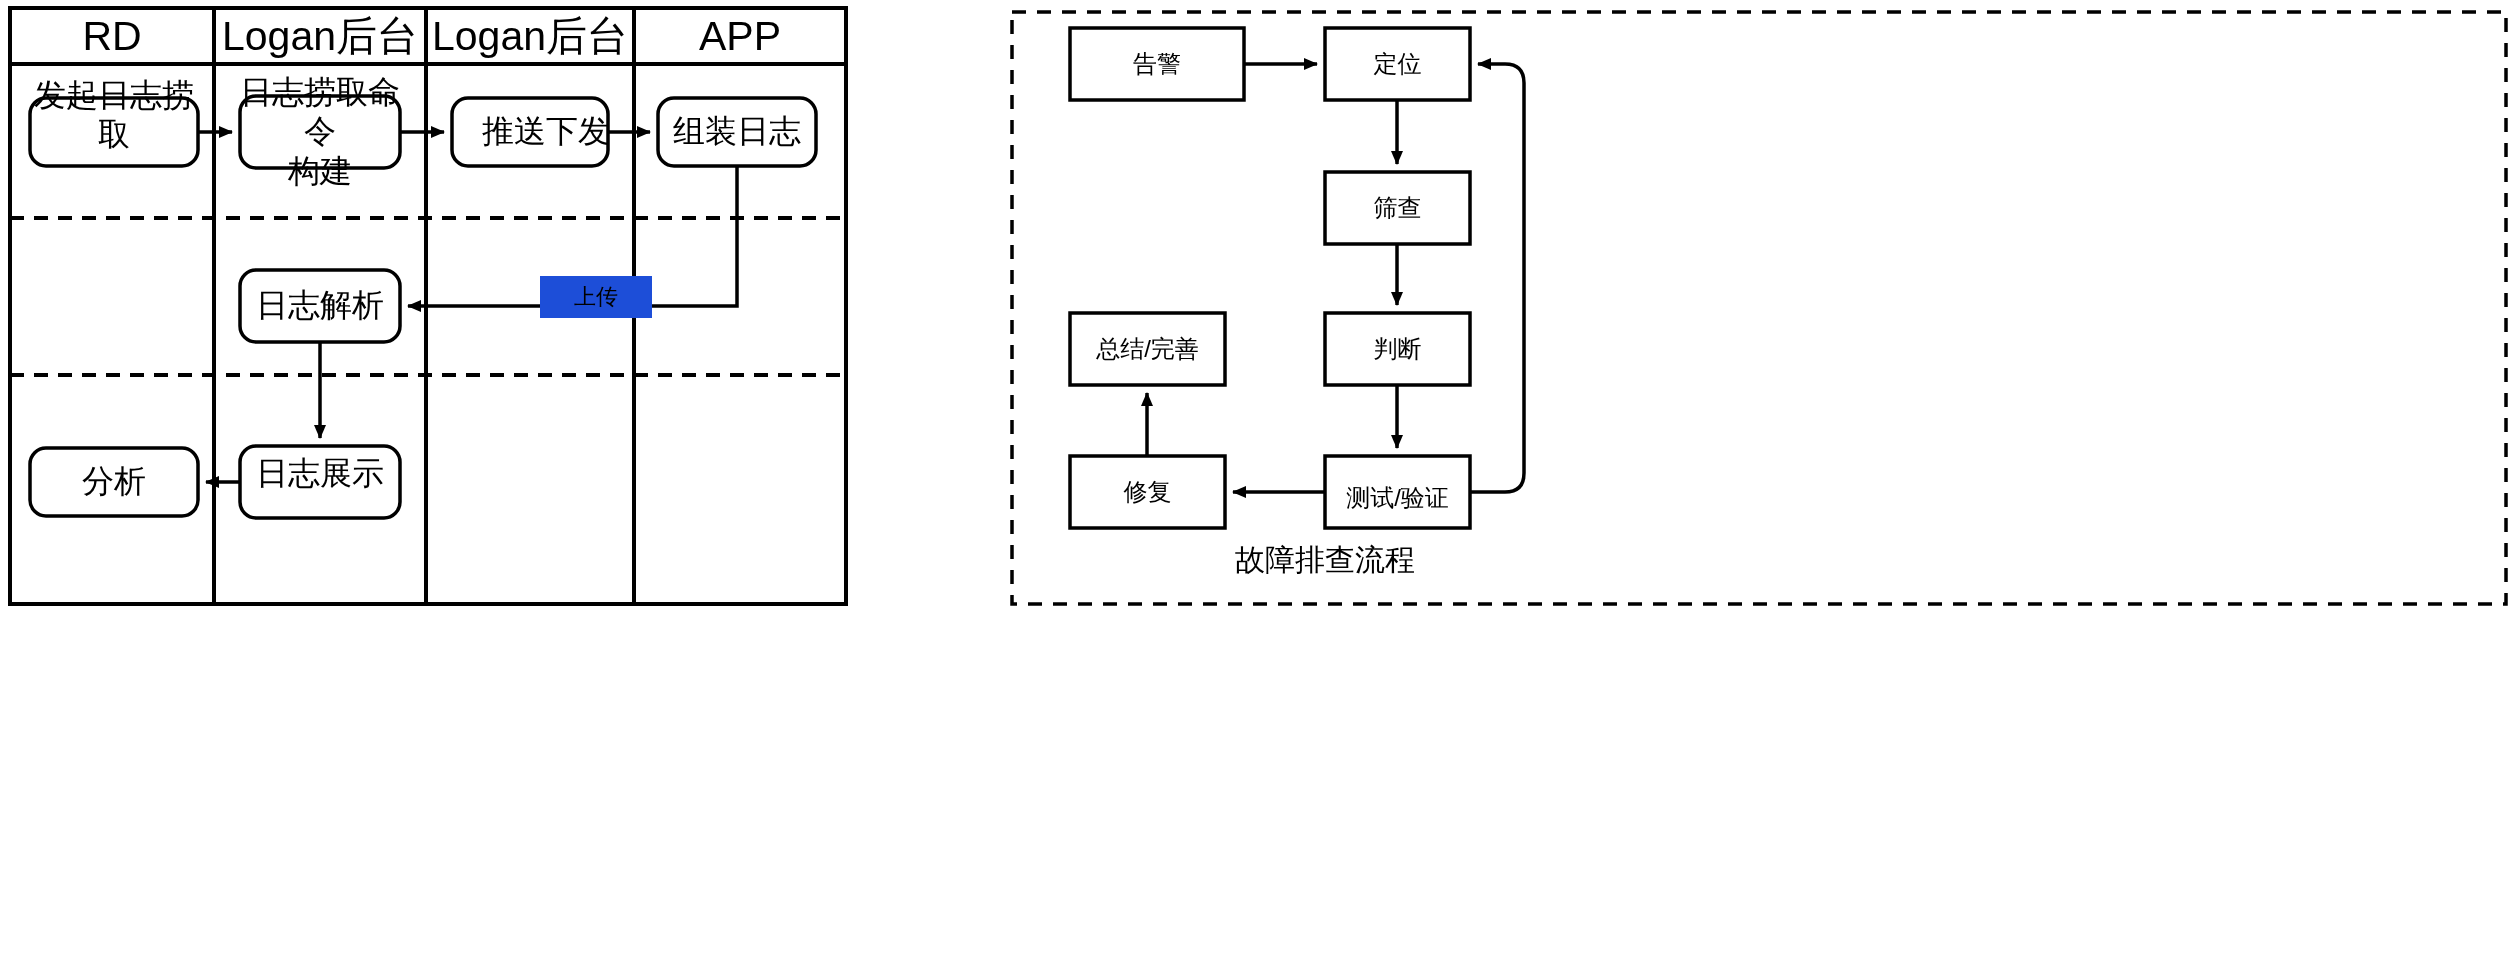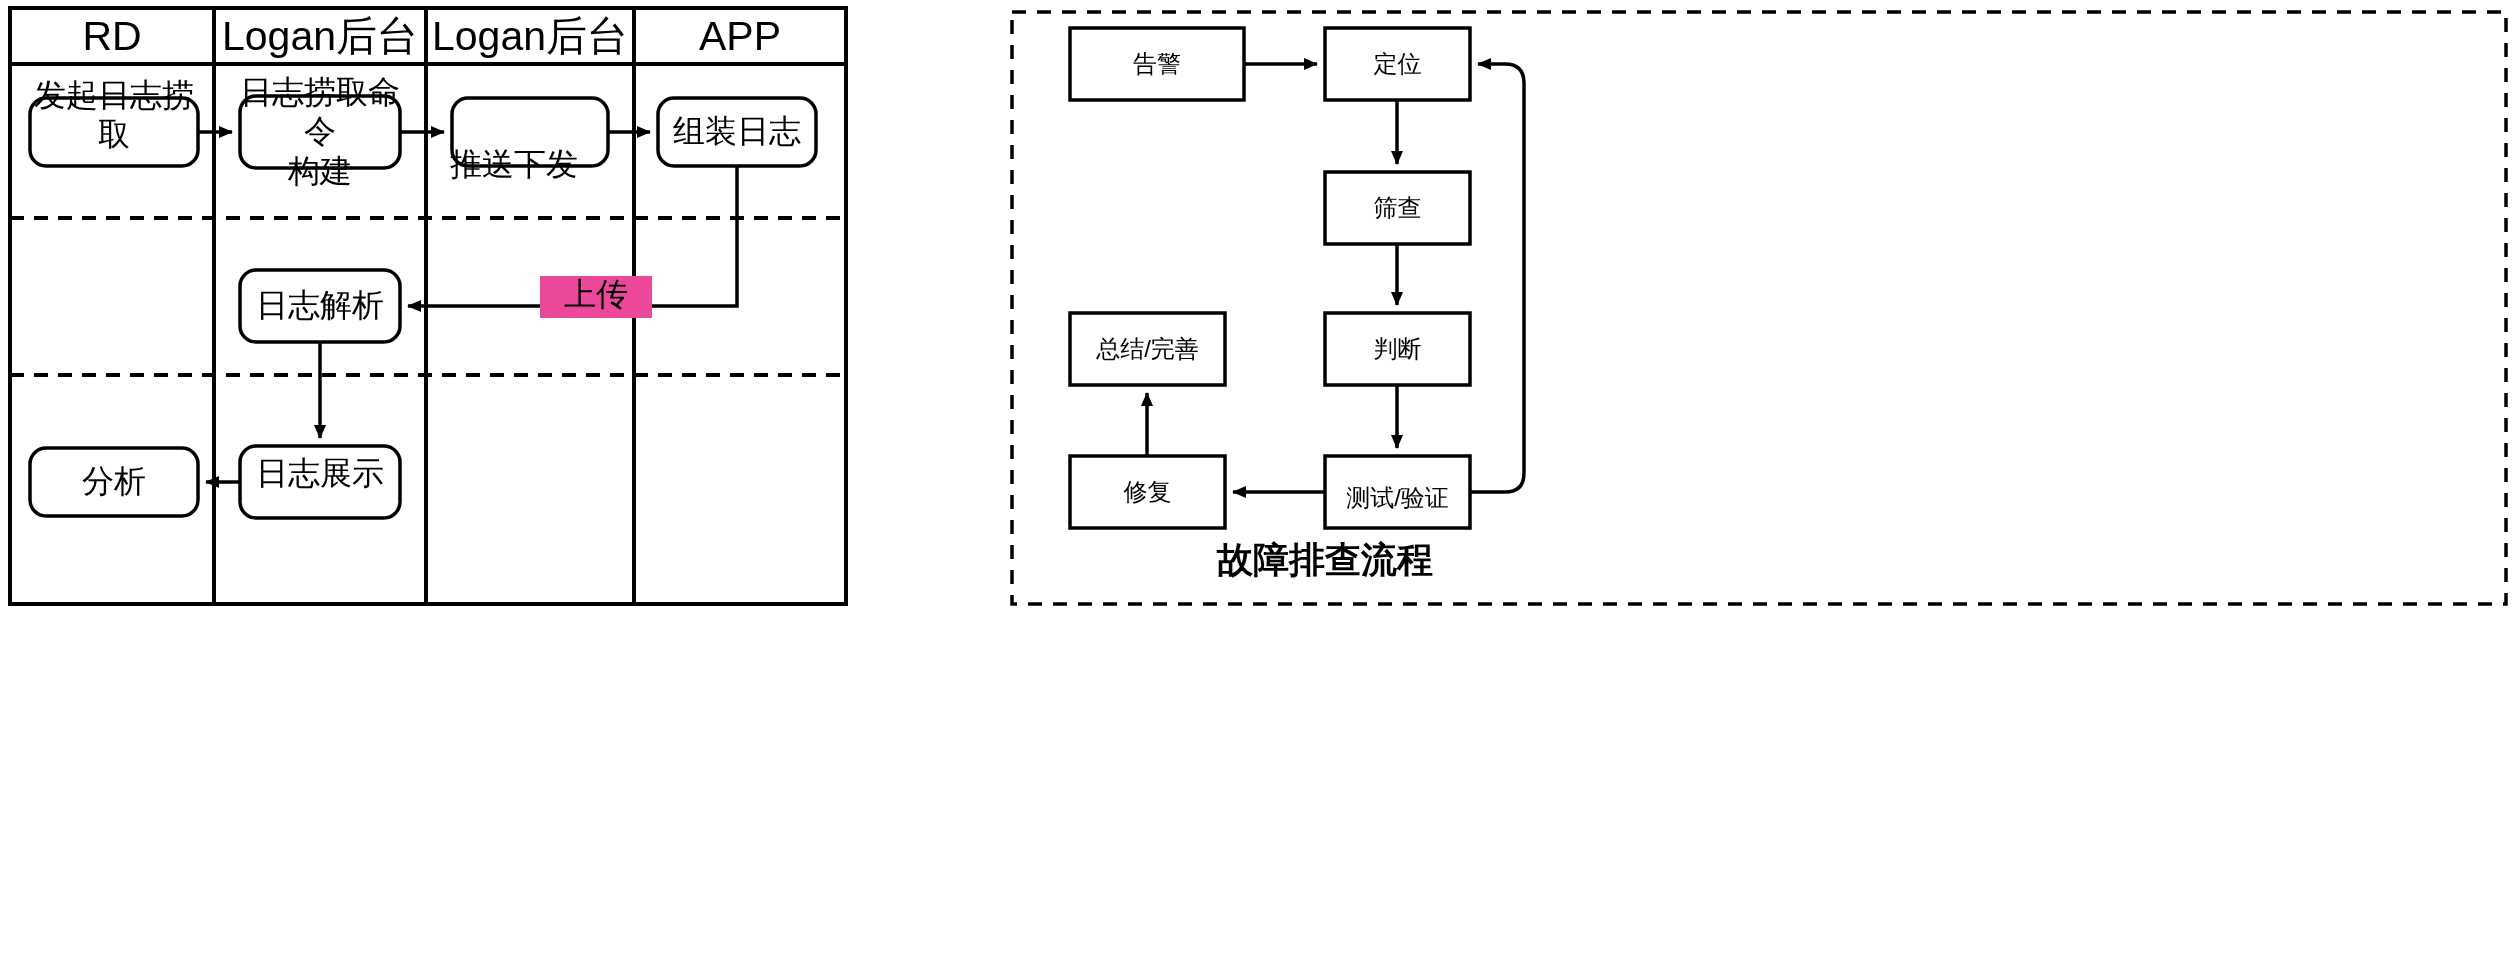--- a/index.html
+++ b/index.html
@@ -4,23 +4,23 @@
 <style>
   html,body{margin:0;padding:0;background:#ffffff;}
   body{width:2518px;height:964px;font-family:"Liberation Sans","DejaVu Sans",sans-serif;color:#000;}
   #stage{position:relative;width:2518px;height:964px;overflow:hidden;}
   svg#art{position:absolute;left:0;top:0;width:2518px;height:964px;}
 
   .lbl{position:absolute;display:flex;align-items:center;justify-content:center;
        text-align:center;line-height:1.22;color:#000;white-space:pre-line;}
   .hdr{font-size:41px;}
   .node{font-size:32px;}
-  .edge-lbl{font-size:32px;background:#ec4899;padding:0 6px;font-family:Liberation Mono, monospace;}
+  .edge-lbl{font-size:22px;background:#1d4ed8;padding:0 6px;}
   .rnode{font-size:24px;}
-  .caption{font-size:36px;font-weight:bold;}
+  .caption{font-size:30px;font-weight:normal;}
 </style>
 </head>
 <body>
 
 <div id="stage">
 
   <svg id="art" viewBox="0 0 2518 964">
     <defs>
       <marker id="arw" markerWidth="14" markerHeight="12" refX="13" refY="6" orient="auto" markerUnits="userSpaceOnUse">
         <path d="M0,0 L14,6 L0,12 z" fill="#000"></path>
@@ -85,21 +85,21 @@
   </svg>
 
   <div class="lbl hdr" style="left:10px;top:8px;width:204px;height:56px;">RD</div>
   <div class="lbl hdr" style="left:214px;top:8px;width:212px;height:56px;">Logan后台</div>
   <div class="lbl hdr" style="left:426px;top:8px;width:208px;height:56px;">Logan后台</div>
   <div class="lbl hdr" style="left:634px;top:8px;width:212px;height:56px;">APP</div>
 
   <div class="lbl node" style="left:30px;top:81px;width:168px;height:68px;">发起日志捞取</div>
   <div class="lbl node" style="left:240px;top:96px;width:160px;height:72px;">日志捞取命令
 构建</div>
-  <div class="lbl node" style="left:436px;top:98px;width:156px;height:68px;margin-top:33px;">推送下发</div>
+  <div class="lbl node" style="left:468px;top:98px;width:156px;height:68px;">推送下发</div>
   <div class="lbl node" style="left:658px;top:98px;width:158px;height:68px;">组装日志</div>
   <div class="lbl node" style="left:240px;top:270px;width:160px;height:72px;">日志解析</div>
   <div class="lbl node" style="left:30px;top:448px;width:168px;height:68px;">分析</div>
   <div class="lbl node" style="left:240px;top:446px;width:160px;height:56px;">日志展示</div>
 
   <div class="lbl edge-lbl" style="left:540px;top:276px;width:100px;height:42px;">上传</div>
 
   <div class="lbl rnode" style="left:1070px;top:28px;width:174px;height:72px;">告警</div>
   <div class="lbl rnode" style="left:1325px;top:28px;width:145px;height:72px;">定位</div>
   <div class="lbl rnode" style="left:1325px;top:172px;width:145px;height:72px;">筛查</div>

